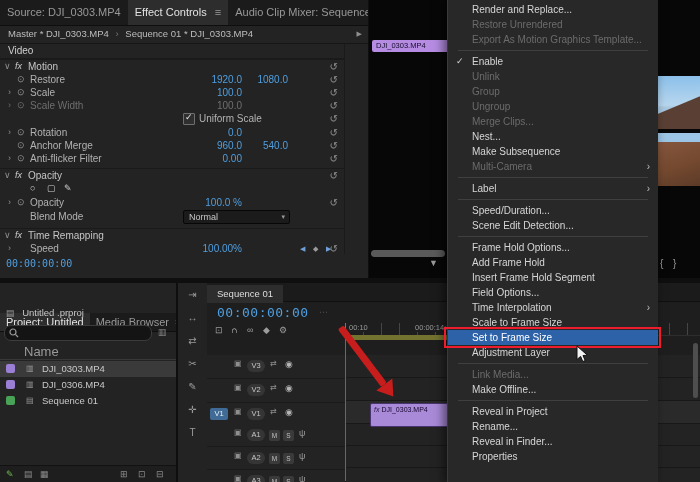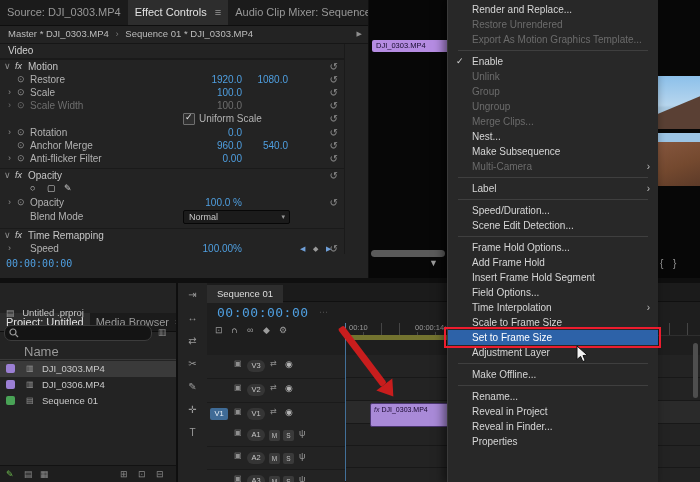--- a/index.html
+++ b/index.html
@@ -623,42 +623,47 @@
         <span class="mi-label">Adjustment Layer</span>
         
       </div>
 
       <div class="menu-item sep">
         
         
         
       </div>
 
+      <div class="menu-item disabled">
+        
+        <span class="mi-label">Link Media...</span>
+        
+      </div>
 
       <div class="menu-item">
         
         <span class="mi-label">Make Offline...</span>
         
       </div>
 
       <div class="menu-item sep">
         
         
         
       </div>
 
       <div class="menu-item">
         
+        <span class="mi-label">Reveal in Project</span>
+        
+      </div>
+
+      <div class="menu-item">
+        
         <span class="mi-label">Rename...</span>
-        
-      </div>
-
-      <div class="menu-item">
-        
-        <span class="mi-label">Reveal in Project</span>
         
       </div>
 
       <div class="menu-item">
         
         <span class="mi-label">Reveal in Finder...</span>
         
       </div>
 
       <div class="menu-item">

